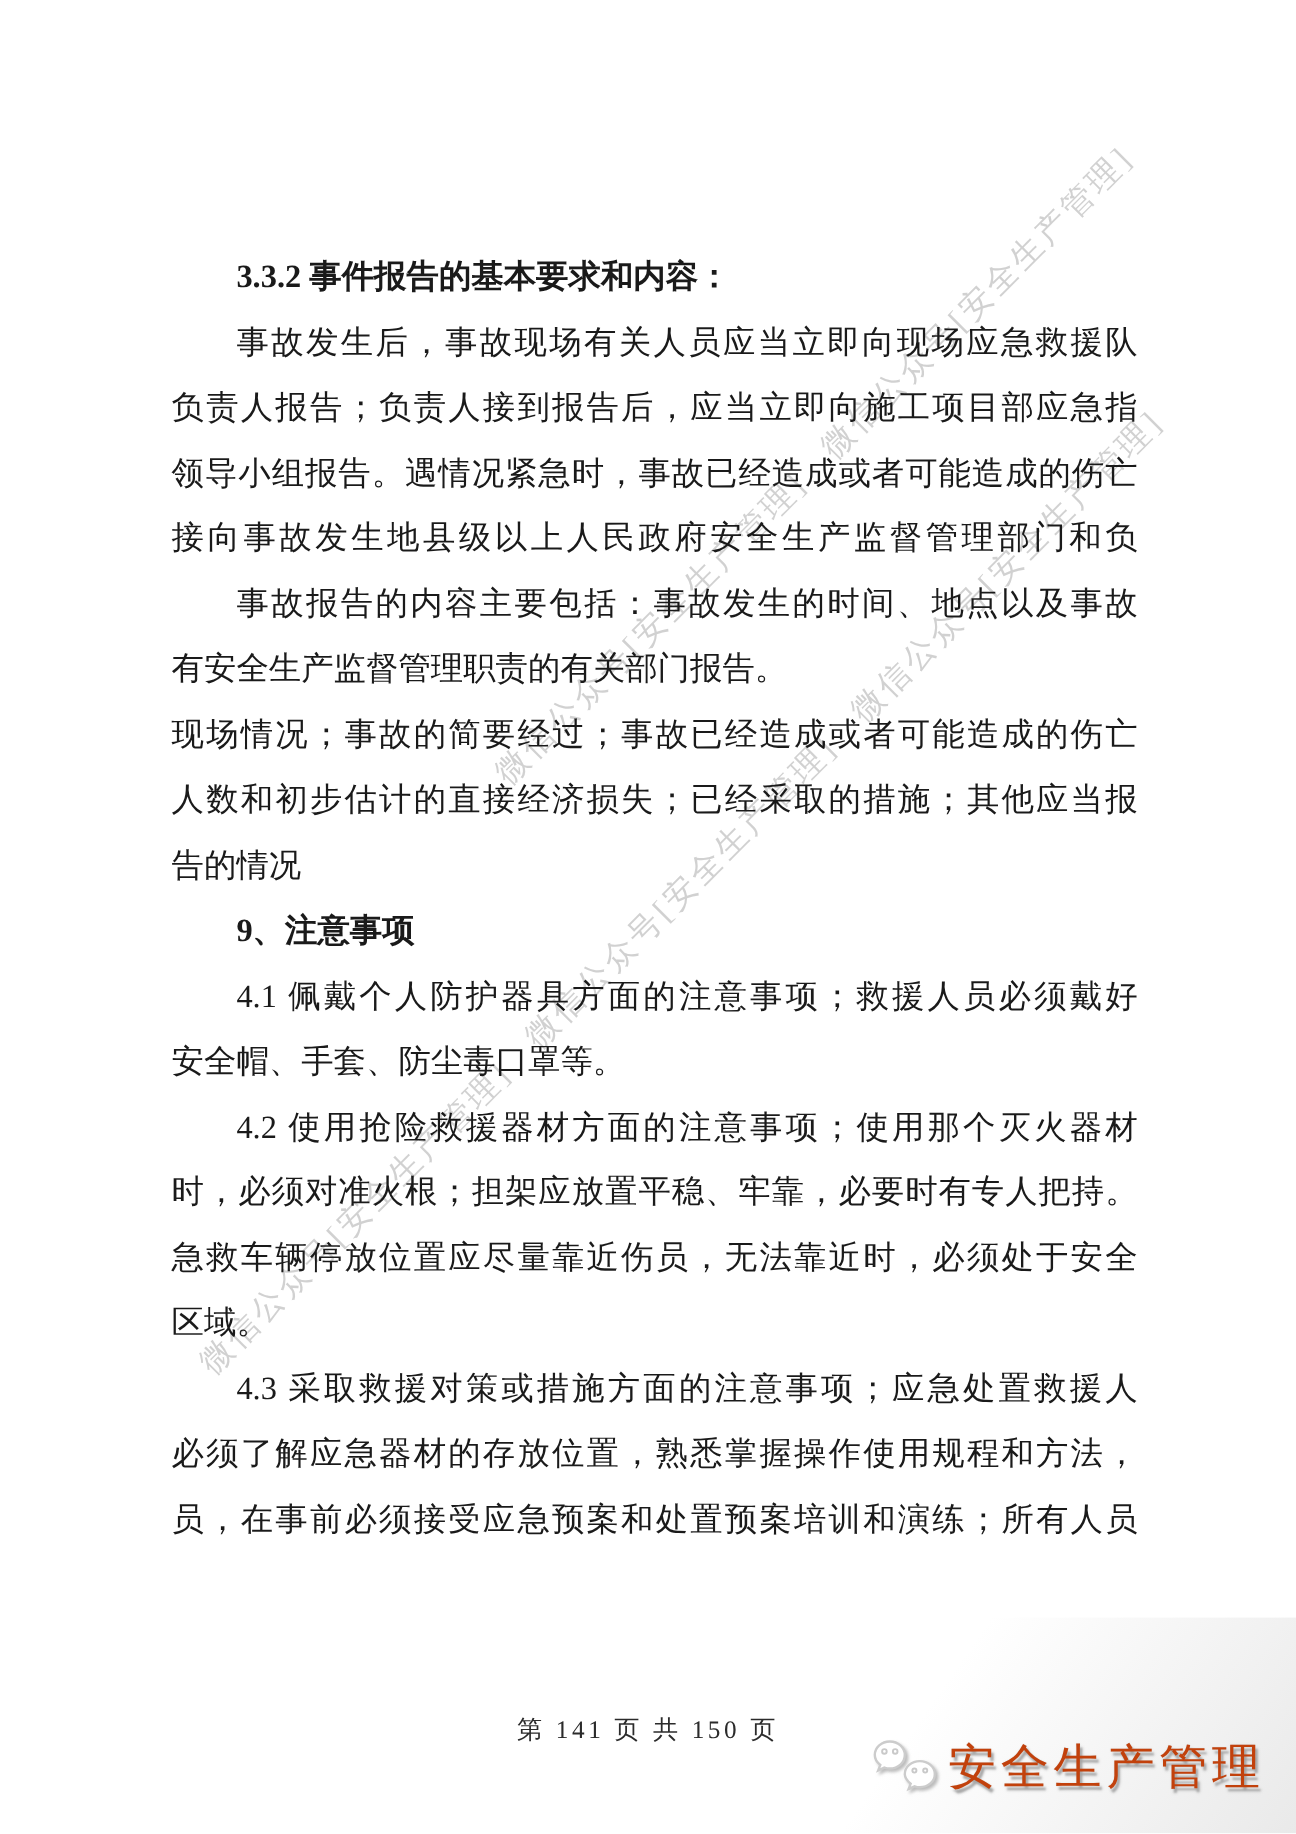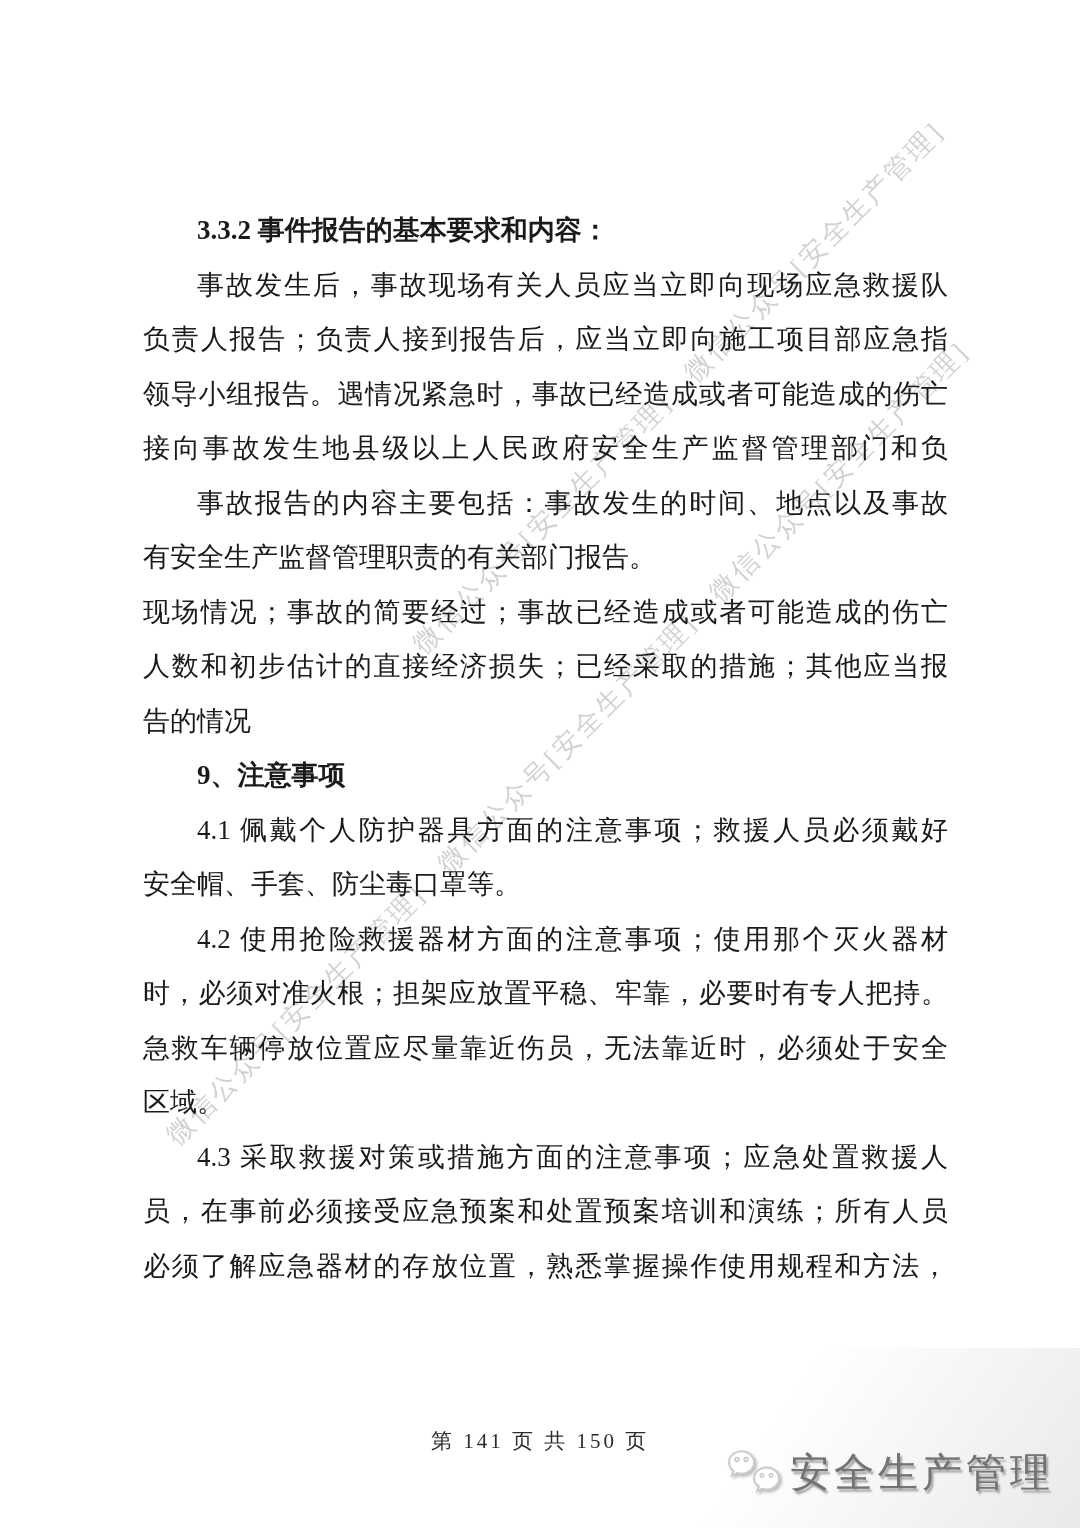--- a/index.html
+++ b/index.html
@@ -59,21 +59,21 @@
   .corner-logo{
     position:absolute;z-index:3;
     right:26px;bottom:28px;
     display:flex;align-items:center;gap:9px;
   }
   .wc{filter:drop-shadow(2px 2px 1.5px rgba(165,165,165,.75));}
   .brand{
     font-family:Liberation Serif, serif;
     font-size:40px;
     letter-spacing:4px;
-    color:#737373;
+    color:#c2410c;
     text-shadow:2px 3px 2px rgba(148,148,148,.85), 0 0 1px rgba(185,185,185,.6);
   }
 </style>
 </head>
 <body>
 
 <div class="page">
 
   <div class="corner-shade"></div>
 
@@ -94,22 +94,22 @@
       <div class="line fill">人数和初步估计的直接经济损失；已经采取的措施；其他应当报</div>
       <div class="line end">告的情况</div>
       <div class="line end indent bold">9、注意事项</div>
       <div class="line fill indent">4.1 佩戴个人防护器具方面的注意事项；救援人员必须戴好</div>
       <div class="line end">安全帽、手套、防尘毒口罩等。</div>
       <div class="line fill indent">4.2 使用抢险救援器材方面的注意事项；使用那个灭火器材</div>
       <div class="line fill">时，必须对准火根；担架应放置平稳、牢靠，必要时有专人把持。</div>
       <div class="line fill">急救车辆停放位置应尽量靠近伤员，无法靠近时，必须处于安全</div>
       <div class="line end">区域。</div>
       <div class="line fill indent">4.3 采取救援对策或措施方面的注意事项；应急处置救援人</div>
+      <div class="line fill">必须了解应急器材的存放位置，熟悉掌握操作使用规程和方法，</div>
       <div class="line fill">员，在事前必须接受应急预案和处置预案培训和演练；所有人员</div>
-      <div class="line fill">必须了解应急器材的存放位置，熟悉掌握操作使用规程和方法，</div>
     </div>
 
   <div class="footer">第 141 页 共 150 页</div>
 
   <div class="corner-logo">
     <svg class="wc" width="54" height="46" viewBox="0 0 54 46">
       <g fill="#ffffff" stroke="#cccccc" stroke-width="2">
         <path d="M27 12.5 C27 18.8 21.4 23.8 14.5 23.8 C12.9 23.8 11.4 23.5 10 23 L4.8 25.3 L6.6 20.7 C3.8 18.6 2 15.7 2 12.5 C2 6.2 7.6 1.2 14.5 1.2 C21.4 1.2 27 6.2 27 12.5 Z"></path>
         <path d="M52 28.5 C52 34.5 46.4 39.4 39.5 39.4 C38 39.4 36.5 39.1 35.2 38.6 L30.2 40.8 L31.9 36.4 C29.5 34.4 27 31.6 27 28.5 C27 22.5 32.6 17.6 39.5 17.6 C46.4 17.6 52 22.5 52 28.5 Z"></path>
       </g>

